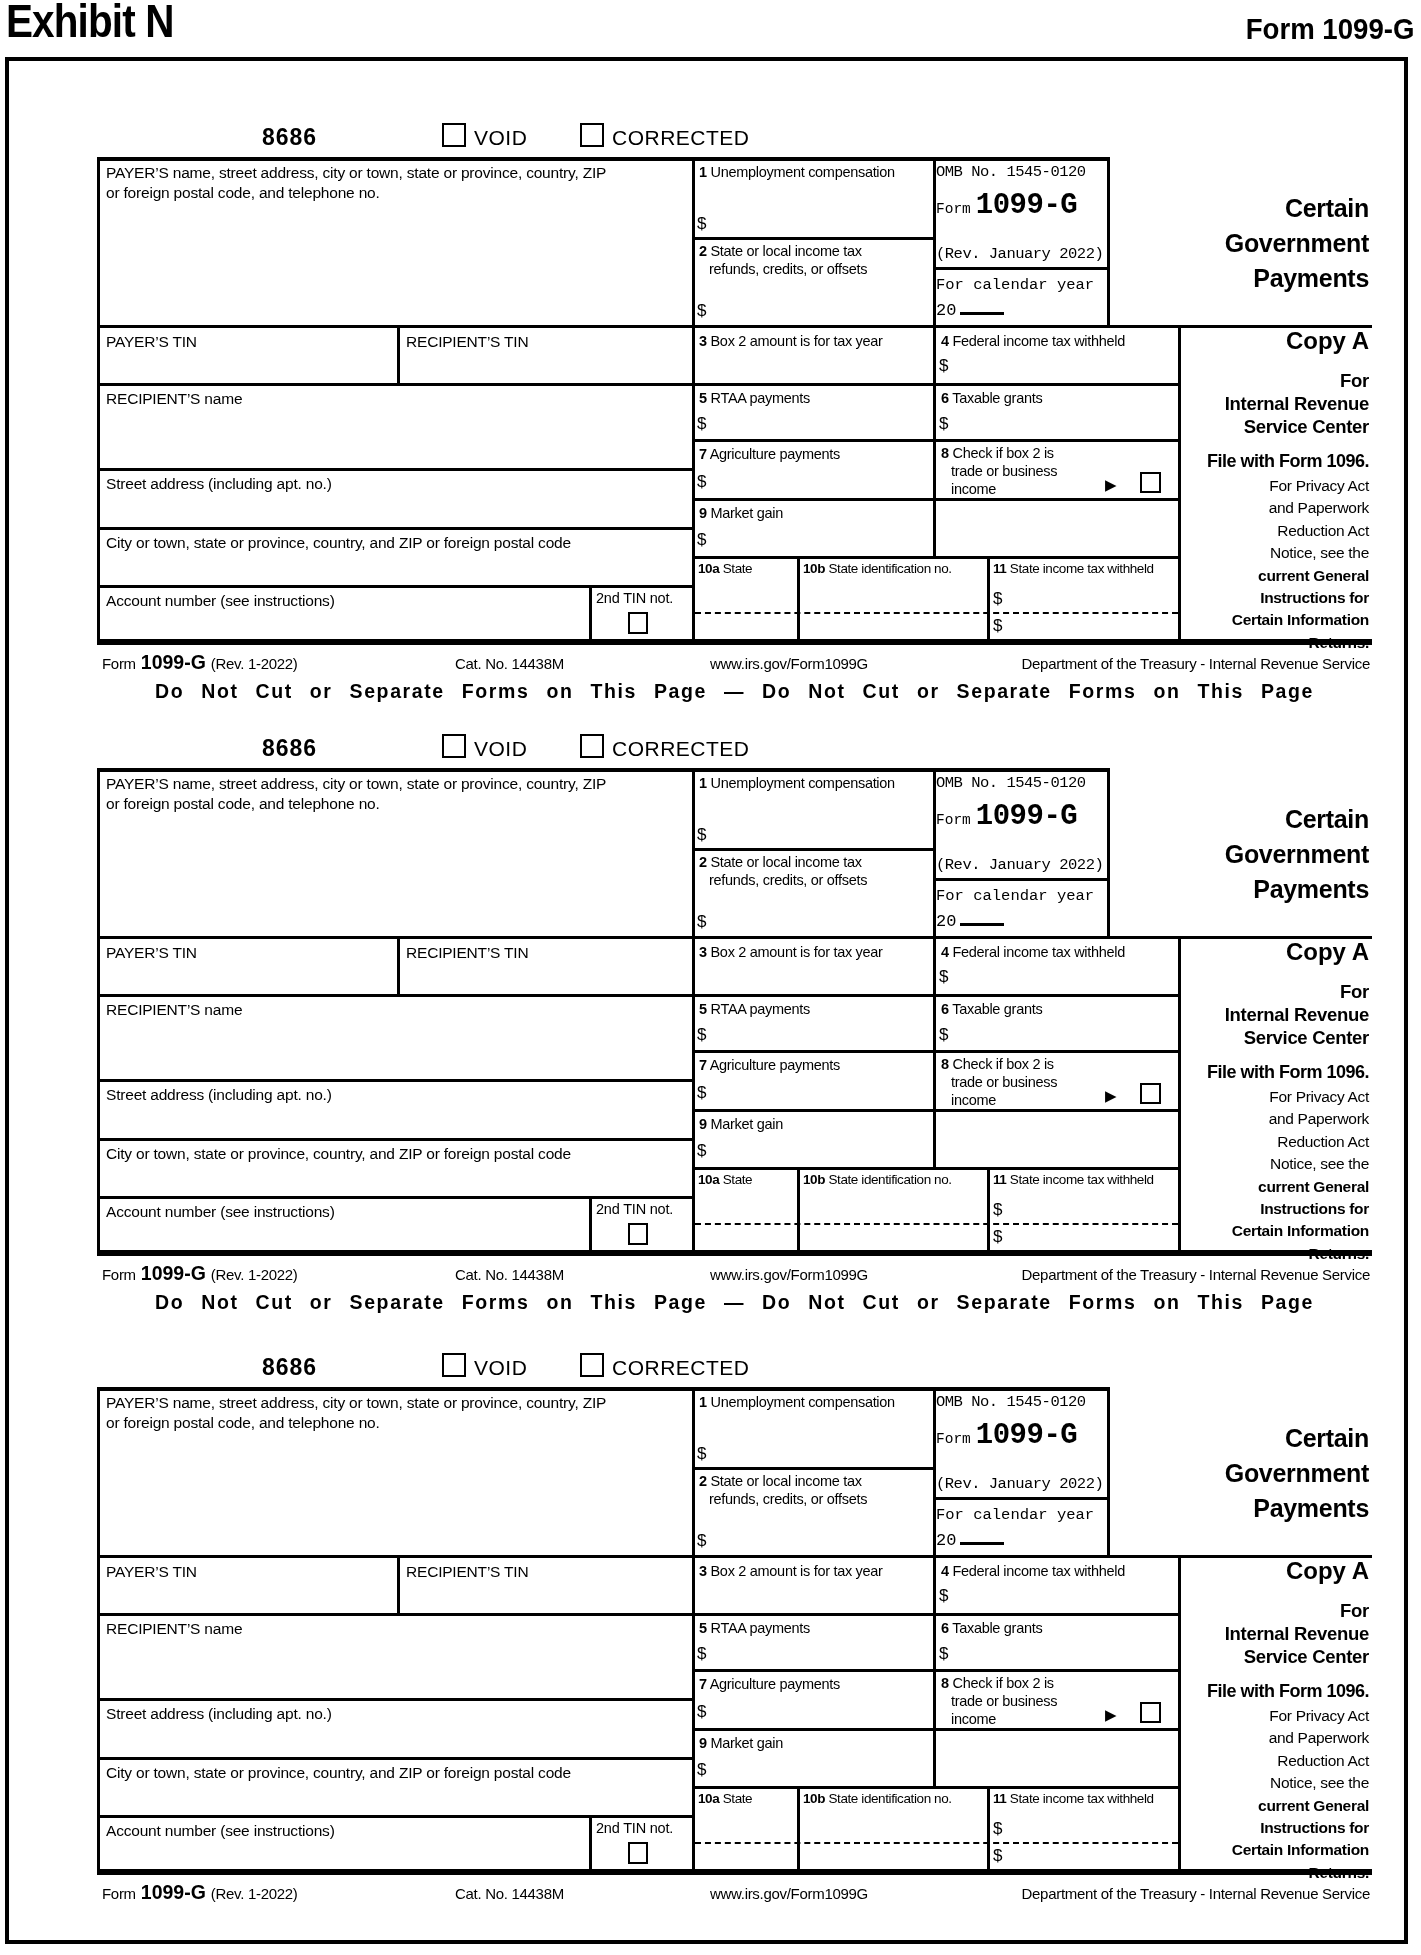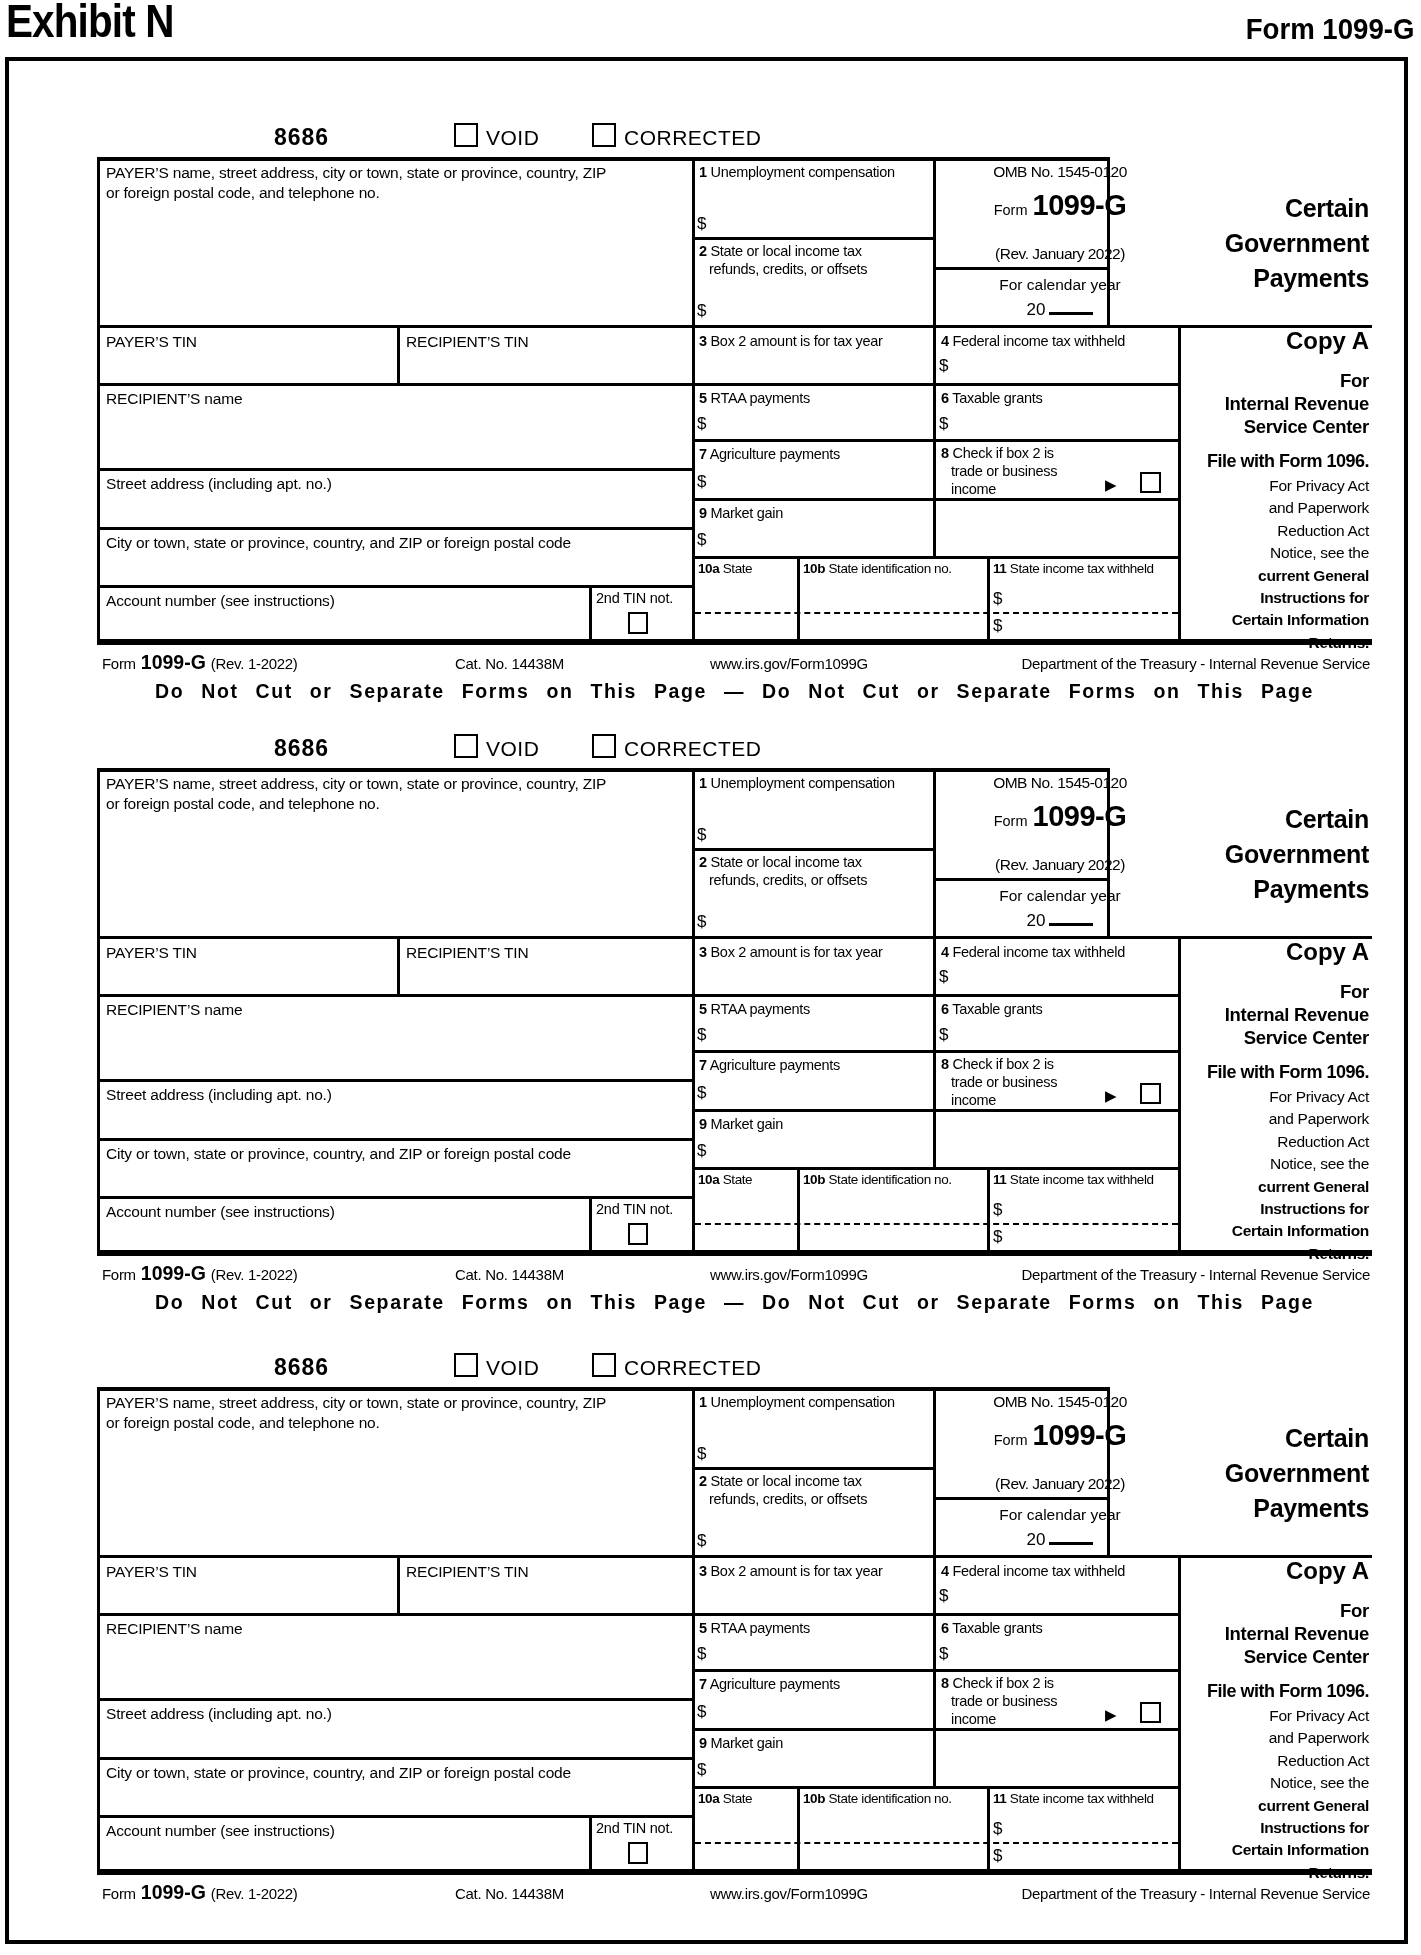--- a/index.html
+++ b/index.html
@@ -7,40 +7,40 @@
         font-family:"Liberation Sans","DejaVu Sans",sans-serif;overflow:hidden;}
   .exhibit-title{position:absolute;left:6px;top:-6px;font-size:46px;font-weight:bold;
         letter-spacing:-1px;transform:scaleX(0.88);transform-origin:left top;white-space:nowrap;}
   .form-ref{position:absolute;right:7px;top:12px;font-size:30px;font-weight:bold;
         transform:scaleX(0.92);transform-origin:right top;white-space:nowrap;}
   .exhibit-box{position:absolute;left:5px;top:57px;width:1403px;height:1887px;
         border:4px solid #000;box-sizing:border-box;}
   .form-block{position:absolute;left:88px;width:1275px;height:600px;}
 
   
-  .fhdr{position:absolute;left:16px;top:0;width:1275px;height:39px;}
+  .fhdr{position:absolute;left:4px;top:0;width:1275px;height:39px;}
   .print-code{position:absolute;left:161px;top:6px;font-size:23px;font-weight:bold;letter-spacing:1px;}
   .cb{position:absolute;border:2px solid #000;background:#fff;box-sizing:border-box;}
   .cb.hdr-cb{width:24px;height:24px;top:5px;}
   .cb-lab{position:absolute;top:8px;font-size:21px;letter-spacing:0.5px;}
 
   
   .ftab{position:absolute;left:0;top:39px;width:1275px;height:368px;}
   .hl{position:absolute;background:#000;height:3px;}
   .vl{position:absolute;background:#000;width:3px;}
   .hl.top{height:4px;}
   .hl.bot{height:6px;}
   .dash{position:absolute;border-top:2px dashed #000;height:0;}
 
   .lbl{position:absolute;font-size:15.5px;line-height:20px;letter-spacing:-0.2px;}
   .boxlbl{position:absolute;font-size:14.5px;line-height:18px;letter-spacing:-0.3px;white-space:nowrap;}
   .smlbl{position:absolute;font-size:13.5px;letter-spacing:-0.4px;white-space:nowrap;}
   .dol{position:absolute;font-size:17px;}
 
-  .ombcell{position:absolute;left:879px;width:168px;text-align:center;}
+  .ombcell{position:absolute;left:839px;width:168px;font-family:Liberation Mono, monospace;}
   .omb-no{top:6px;font-size:15.5px;letter-spacing:-0.5px;white-space:nowrap;}
   .omb-form{top:32px;font-size:14.5px;white-space:nowrap;}
   .omb-form .big{font-size:29px;font-weight:bold;letter-spacing:-0.5px;margin-left:5px;}
   .omb-rev{top:88px;font-size:15.5px;letter-spacing:-0.5px;white-space:nowrap;}
   .cal1{top:119px;font-size:15.5px;white-space:nowrap;}
   .cal2{top:141px;font-size:17px;white-space:nowrap;}
   .yrblank{display:inline-block;width:44px;border-bottom:3px solid #000;height:14px;margin-left:4px;}
 
   .main-title{position:absolute;left:1014px;top:34px;width:258px;text-align:right;
         font-size:25px;font-weight:bold;line-height:35px;letter-spacing:-0.3px;}

